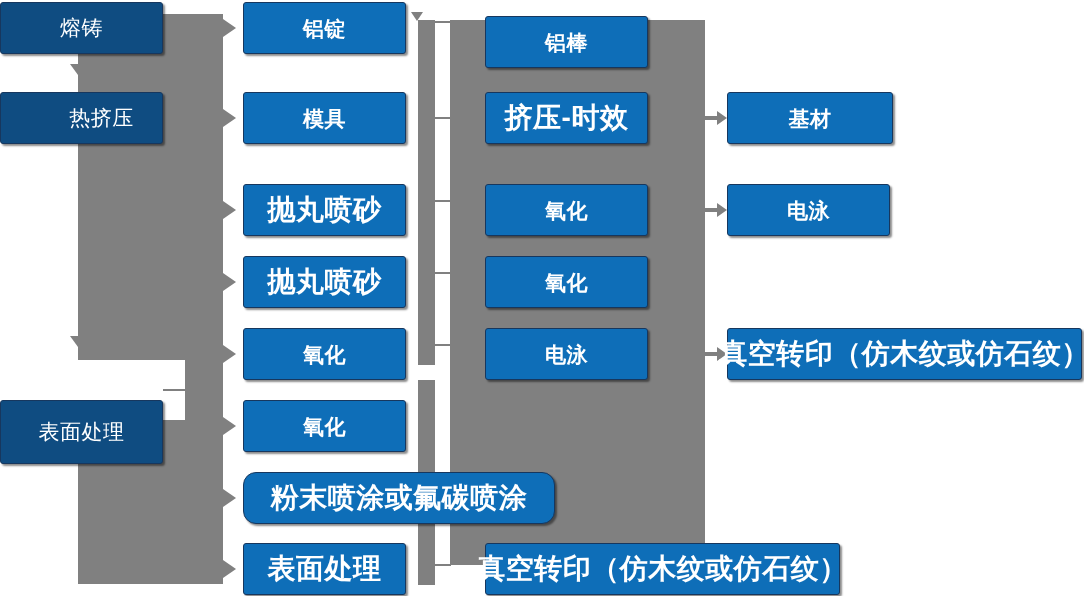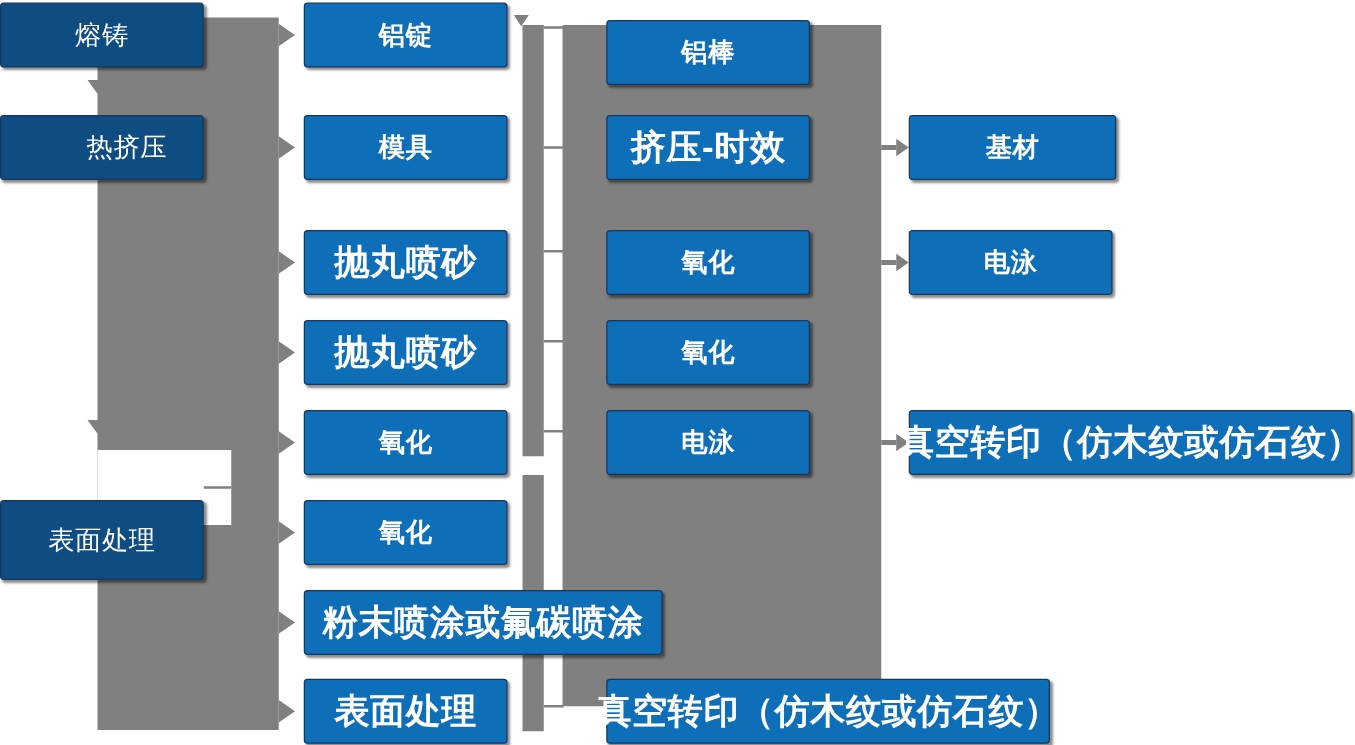--- a/index.html
+++ b/index.html
@@ -141,21 +141,21 @@
     <div class="box dark" style="left:0px;top:364px;width:163px;height:64px;margin-top:36px;">表面处理</div>
   </div>
 
   <div>
     <div class="box light" style="left:243px;top:2px;width:163px;height:52px;">铝锭</div>
     <div class="box light" style="left:243px;top:92px;width:163px;height:52px;">模具</div>
     <div class="box light small-text" style="left:243px;top:184px;width:163px;height:52px;">抛丸喷砂</div>
     <div class="box light small-text" style="left:243px;top:256px;width:163px;height:52px;">抛丸喷砂</div>
     <div class="box light" style="left:243px;top:328px;width:163px;height:52px;">氧化</div>
     <div class="box light" style="left:243px;top:400px;width:163px;height:52px;">氧化</div>
-    <div class="box light small-text" style="left:243px;top:472px;width:287px;height:52px;">粉末喷涂或氟碳喷涂</div>
+    <div class="box light small-text" style="left:243px;top:472px;width:312px;height:52px;border-radius:13px;">粉末喷涂或氟碳喷涂</div>
     <div class="box light small-text" style="left:243px;top:543px;width:163px;height:52px;">表面处理</div>
   </div>
 
   <div>
     <div class="box light" style="left:485px;top:16px;width:163px;height:52px;">铝棒</div>
     <div class="box light small-text" style="left:485px;top:92px;width:163px;height:52px;">挤压-时效</div>
     <div class="box light" style="left:485px;top:184px;width:163px;height:52px;">氧化</div>
     <div class="box light" style="left:485px;top:256px;width:163px;height:52px;">氧化</div>
     <div class="box light" style="left:485px;top:328px;width:163px;height:52px;">电泳</div>
     <div class="box light small-text" style="left:485px;top:543px;width:355px;height:52px;">真空转印（仿木纹或仿石纹）</div>

